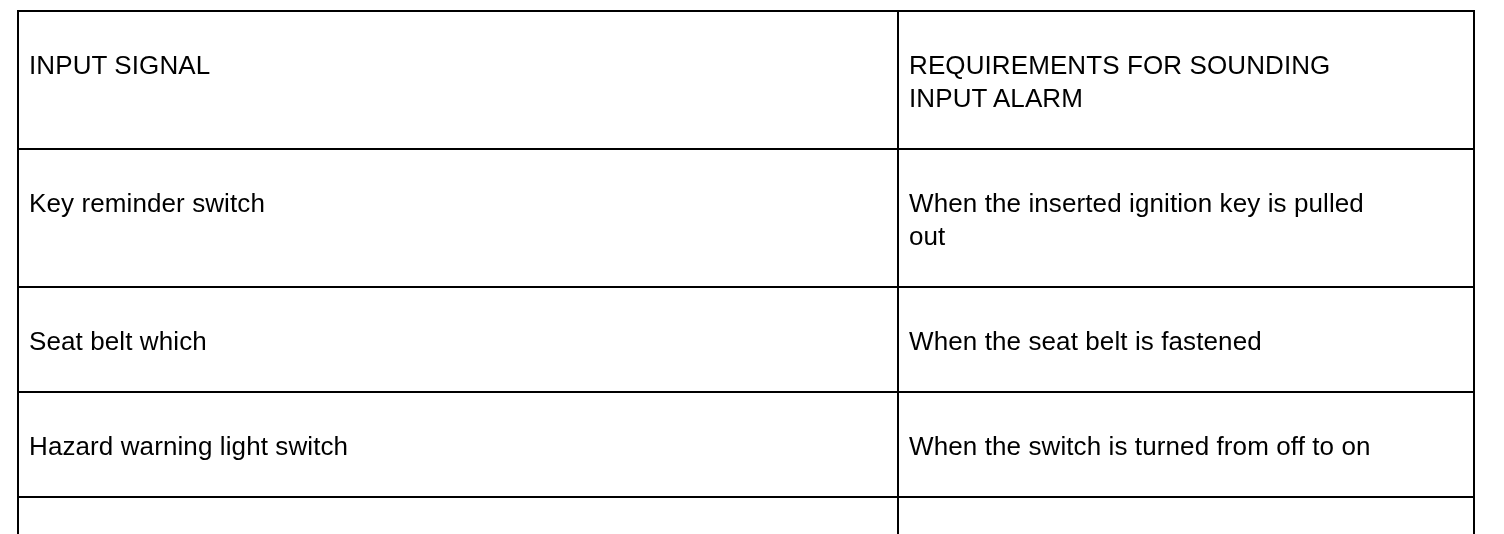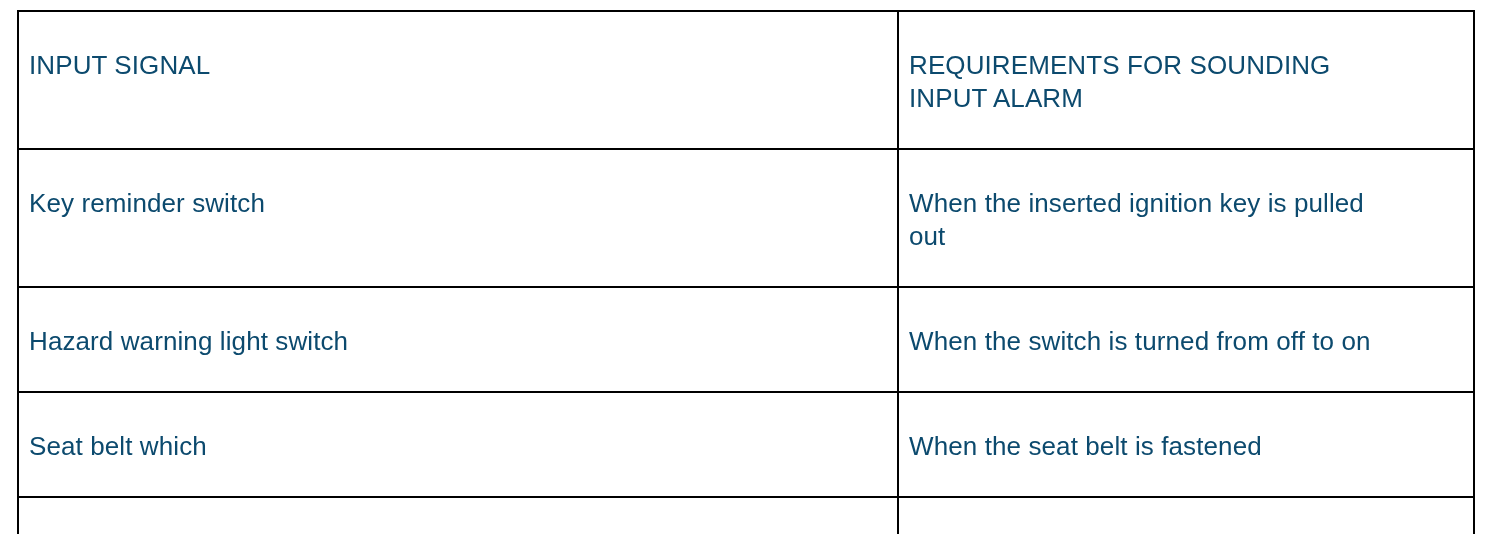--- a/index.html
+++ b/index.html
@@ -36,21 +36,21 @@
   table.spec-table col.col-requirement { width: 576px; }
 
   table.spec-table td {
     border: 2px solid #000000;
     padding: 4px 0 0 10px;
     vertical-align: top;
     font-size: 26px;
     line-height: 33px;
     font-weight: normal;
     letter-spacing: 0.1px;
-    color: #0c4a6e;
+    color: #000000;
     background: #ffffff;
     white-space: pre-line;
     margin-top: 26px;
   }
 
   table.spec-table tr.header-row td { height: 76px; }
   table.spec-table tr.row-tall td    { height: 80px; border-radius: 9px; }
   table.spec-table tr.row-short td   { height: 41px; }
   table.spec-table tr.row-xtall td   { height: 77px; }
 
@@ -83,33 +83,33 @@
           <span class="cell-text">Key reminder switch</span>
         </td>
         <td>
           <span class="cell-text">When the inserted ignition key is pulled
 out</span>
         </td>
       </tr>
 
       <tr class="row-short">
         <td>
-          <span class="cell-text">Hazard warning light switch</span>
+          <span class="cell-text">Seat belt which</span>
         </td>
         <td>
-          <span class="cell-text">When the switch is turned from off to on</span>
+          <span class="cell-text">When the seat belt is fastened</span>
         </td>
       </tr>
 
       <tr class="row-short">
         <td>
-          <span class="cell-text">Seat belt which</span>
+          <span class="cell-text">Hazard warning light switch</span>
         </td>
         <td>
-          <span class="cell-text">When the seat belt is fastened</span>
+          <span class="cell-text">When the switch is turned from off to on</span>
         </td>
       </tr>
 
       <tr class="row-xtall">
         <td>
           
         </td>
         <td>
           
         </td>

